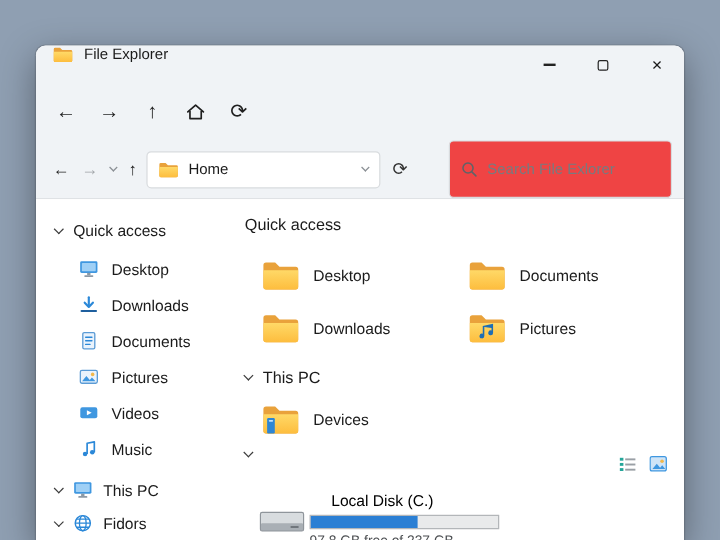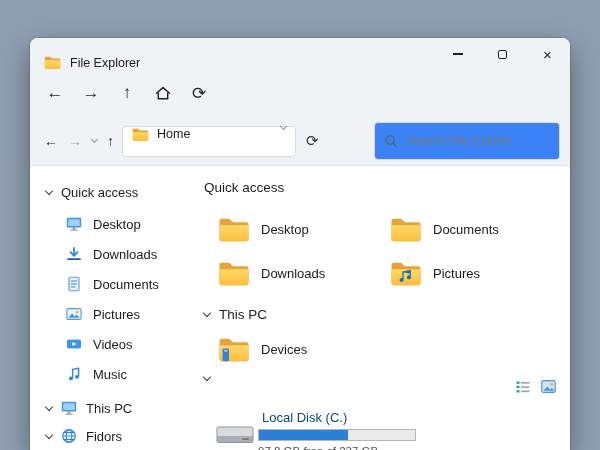--- a/index.html
+++ b/index.html
@@ -2,54 +2,54 @@
 <html><head>
 <meta charset="utf-8">
 <style>
   *{margin:0;padding:0;box-sizing:border-box}
   html,body{width:600px;height:450px;overflow:hidden;font-family:"Liberation Sans","DejaVu Sans",sans-serif}
   .desktop{position:relative;width:600px;height:450px;background:#8f9fb2;overflow:hidden}
   .window{position:absolute;left:30px;top:38px;width:540px;height:412px;background:#ffffff;
           border-radius:8px 8px 0 0;box-shadow:0 10px 30px rgba(0,0,0,.38),0 0 0 1px rgba(110,120,132,.5);overflow:hidden}
   .chrome{position:absolute;left:0;top:0;right:0;height:128px;background:#f0f3f6;border-bottom:1px solid #dfe2e5}
   
-  .titlebar{position:absolute;left:0;top:0;right:0;height:32px;display:flex;align-items:flex-end;gap:9px;padding-left:14px}
+  .titlebar{position:absolute;left:0;top:0;right:0;height:32px;display:flex;align-items:flex-start;gap:9px;padding-left:14px}
   .title{font-size:12.5px;color:#1b1b1b}
   .wincontrols{position:absolute;right:0;top:0;height:32px;display:flex}
   .wbtn{width:45px;height:32px;display:flex;align-items:center;justify-content:center;color:#222;cursor:default}
   .g-min{width:10px;height:1.4px;background:#222}
   .g-max{width:9px;height:9px;border:1.2px solid #222;border-radius:2px}
   .g-close{font-size:15px;line-height:1;color:#1b1b1b}
   
   .navbar{position:absolute;left:0;top:32px;right:0;height:46px;display:flex;align-items:center;gap:10px;padding-left:12px}
   .navbtn{width:26px;height:26px;display:flex;align-items:center;justify-content:center;font-size:17px;color:#1f1f1f;border-radius:4px}
   
   .addrrow{position:absolute;left:0;top:78px;right:0;height:50px;display:flex;align-items:center;padding:0 10px 0 14px;gap:8px}
   .smallnav{display:flex;align-items:center;gap:10px}
   .sn{font-size:14px;color:#1f1f1f;line-height:1}
   .sn.dim{color:#a2a6aa}
   .chev{display:inline-block;width:6px;height:6px;border-right:1.3px solid #3c3c3c;border-bottom:1.3px solid #3c3c3c;transform:rotate(45deg);margin-top:-3px}
   .chev.dim{border-color:#8a8f94;width:5px;height:5px}
-  .addrbox{width:174px;height:31px;background:#fff;border:1px solid #d8dbde;border-radius:4px;display:flex;gap:8px;padding:0 9px}
+  .addrbox{width:195px;height:31px;background:#fff;border:1px solid #d8dbde;border-radius:4px;display:flex;align-items:center;gap:8px;padding:0 9px}
   .addrtext{font-size:12.5px;color:#1b1b1b;flex:1}
   .addr-refresh{font-size:15px;color:#333;padding:0 2px}
-  .searchbox{margin-left:auto;width:186px;height:38px;background:#3b82f6;border:1px solid #d8dbde;border-radius:4px;display:flex;align-items:center;gap:8px;padding:0 9px}
+  .searchbox{margin-left:auto;width:186px;height:48px;background:#ef4444;border:1px solid #d8dbde;border-radius:4px;display:flex;align-items:center;gap:8px;padding:0 9px}
   .search-input{border:none;outline:none;flex:1;font-size:12.5px;color:#1b1b1b;font-family:inherit;background:transparent}
   .search-input::placeholder{color:#767b80}
   
   .content{position:absolute;left:0;top:128px;right:0;bottom:0;background:#fff;display:flex}
   .sidebar{width:162px;padding-top:12px;flex:none}
   .side-group{height:28px;display:flex;align-items:center;gap:9px;padding-left:16px;font-size:13px;color:#1b1b1b}
   .side-item{height:30px;display:flex;align-items:center;gap:11px;padding-left:36px;font-size:13px;color:#1b1b1b;border-radius:4px}
   .gap5{margin-top:5px}
   .main{flex:1;position:relative}
   .m-header{position:absolute;display:flex;align-items:center;gap:9px;font-size:13.5px;color:#1b1b1b}
   .tile{position:absolute;display:flex;align-items:center;gap:11px;font-size:13px;color:#1b1b1b;height:30px}
   .viewbtns{position:absolute;right:14px;top:213px;display:flex;gap:11px;align-items:center}
-  .drive-name{position:absolute;left:70px;top:244px;font-size:13px;color:#0c4a6e}
+  .drive-name{position:absolute;left:84px;top:244px;font-size:13px;color:#000000}
   .drive-ic{position:absolute;left:24px;top:256px}
   .diskbar{position:absolute;left:66px;top:263px;width:158px;height:12px;background:#e9eaeb;border:1px solid #b3b6b9}
   .diskfill{height:100%;background:#2b7fd4}
   .disk-free{position:absolute;left:66px;top:279px;font-size:11.5px;color:#4c4f52;white-space:nowrap}
   svg.ic{display:block;flex:none}
 </style>
 </head>
 <body>
 
 <svg width="0" height="0" style="position:absolute" aria-hidden="true">

